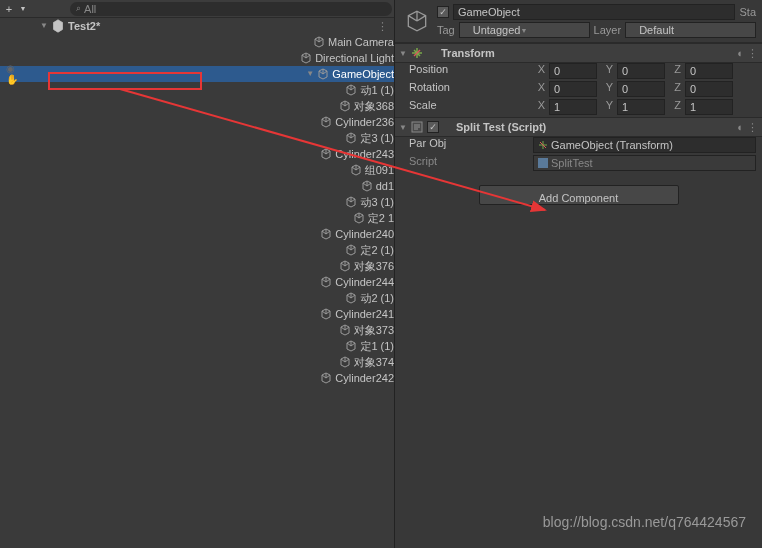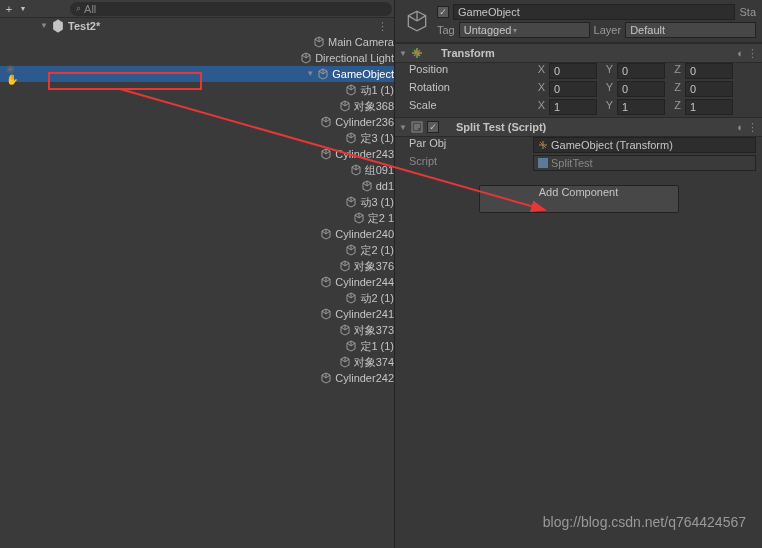--- a/index.html
+++ b/index.html
@@ -30,40 +30,40 @@
 .arrow-svg { position: absolute; pointer-events: none; }
 
 .inspector-top { padding: 4px 6px; display: flex; align-items: center; gap: 4px; border-bottom: 1px solid #2a2a2a; }
 .cube-large { width: 32px; height: 32px; display: flex; align-items: center; justify-content: center; }
 .insp-name-row { display: flex; flex-direction: column; gap: 2px; flex: 1; }
 .name-line { display: flex; align-items: center; gap: 4px; }
 .checkbox { width: 12px; height: 12px; background: #5a5a5a; border: 1px solid #222; display: flex; align-items: center; justify-content: center; font-size: 9px; color: #c4c4c4; }
 .name-field { flex: 1; background: #2d2d2d; border: 1px solid #222; height: 16px; padding: 0 4px; color: #c4c4c4; }
 .tag-line { display: flex; align-items: center; gap: 4px; }
 .tag-label { color: #999; }
-.dropdown { background: #474747; border: 1px solid #222; height: 16px; padding: 0 4px; display: flex; align-items: center; color: #c4c4c4; min-width: 90px; }
+.dropdown { background: #474747; border: 1px solid #222; height: 16px; padding: 0 13px; display: flex; align-items: center; color: #c4c4c4; min-width: 90px; }
 .drop-arrow { font-size: 7px; color: #888; }
 .static-lbl { color: #999; }
 
 .component-header { background: #3e3e3e; height: 20px; display: flex; align-items: center; padding: 0 4px; border-top: 1px solid #2a2a2a; border-bottom: 1px solid #2a2a2a; gap: 3px; }
 .comp-fold { font-size: 8px; color: #888; width: 8px; }
 .comp-icon { width: 14px; height: 14px; display: flex; align-items: center; justify-content: center; }
 .comp-title { font-weight: bold; color: #c4c4c4; flex: 1; margin-left: 14px; }
 .comp-btns { display: flex; gap: 2px; color: #888; }
 
 .prop-row { display: flex; align-items: flex-start; height: 18px; padding: 0 6px 0 14px; gap: 4px; }
 .prop-label { width: 120px; color: #c4c4c4; }
 .vec-label { color: #999; width: 12px; text-align: right; }
 .num-field { background: #2d2d2d; border: 1px solid #222; height: 16px; color: #c4c4c4; padding: 0 4px; width: 48px; }
 .obj-field { flex: 1; background: #2d2d2d; border: 1px solid #222; height: 16px; padding: 0 4px; display: flex; align-items: center; gap: 3px; color: #c4c4c4; }
 .obj-field.disabled { background: #3a3a3a; color: #888; }
 .script-icon-sm { width: 10px; height: 10px; background: #5a7a9a; }
 .transform-icon-sm { width: 10px; height: 10px; }
 
-.add-comp-btn { margin: 12px auto; width: 200px; height: 28px; background: #474747; border: 1px solid #222; display: flex; align-items: flex-start; justify-content: center; color: #c4c4c4; border-radius: 2px; cursor: pointer; }
+.add-comp-btn { margin: 12px auto; width: 200px; height: 20px; background: #474747; border: 1px solid #222; display: flex; align-items: flex-end; justify-content: center; color: #c4c4c4; border-radius: 2px; cursor: pointer; }
 
 .watermark { position: absolute; bottom: 18px; right: 16px; color: #999; font-size: 14px; font-family: Arial; }
 
 .eye-col { position: absolute; left: 6px; width: 20px; display: flex; gap: 2px; color: #666; font-size: 10px; }
 </style>
 </head>
 <body>
 
 <div class="container">
   <div class="left-panel">

